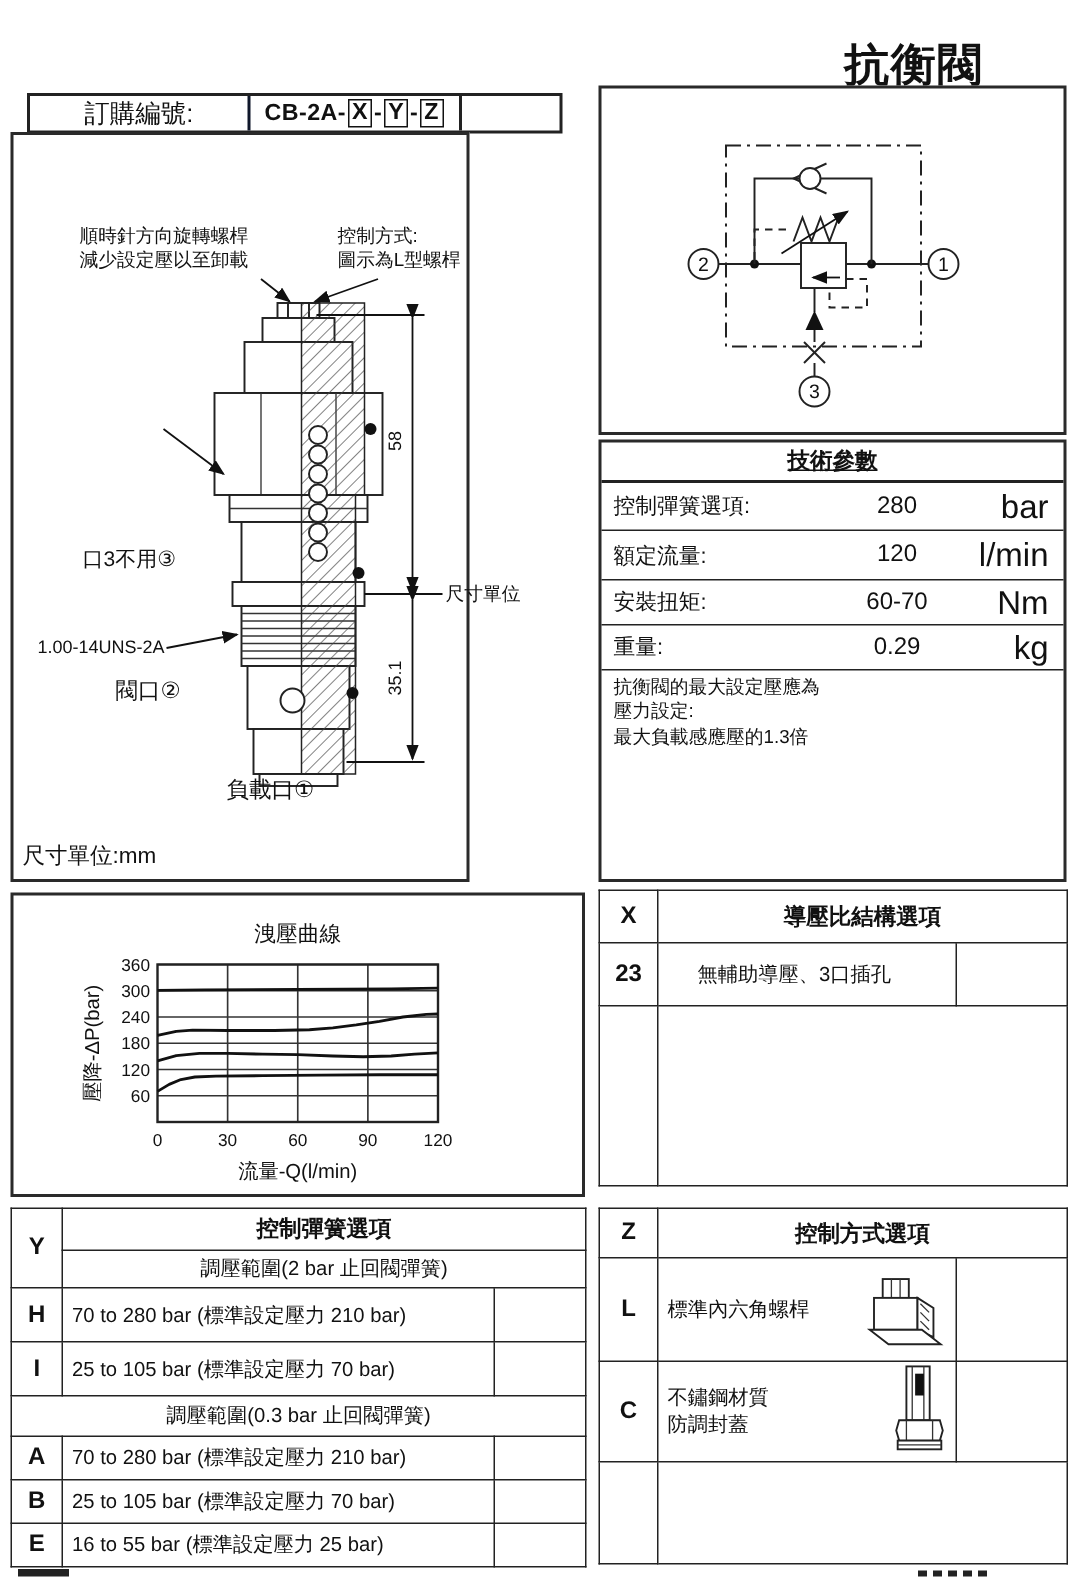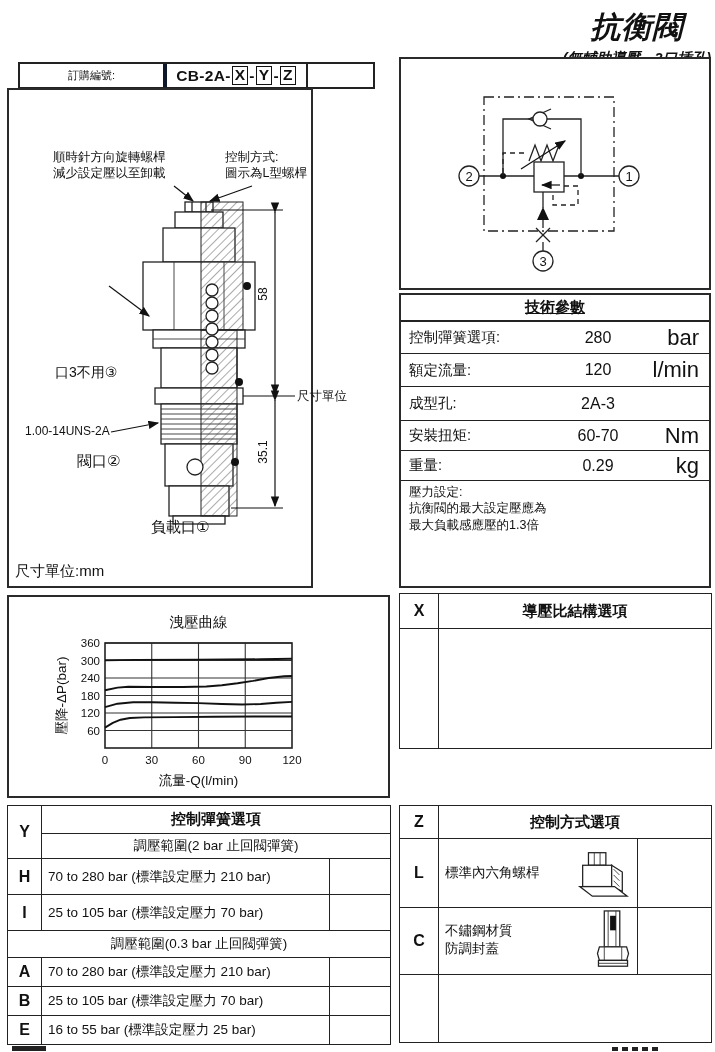--- a/index.html
+++ b/index.html
@@ -1,29 +1,29 @@
 <!DOCTYPE html>
 <html><head>
 <meta charset="utf-8">
 <style>
   * { margin:0; padding:0; box-sizing:border-box; }
   html,body { background:#fff; }
   body { font-family:"Liberation Sans","DejaVu Sans",sans-serif; color:#111; }
   .page { position:relative; width:715px; height:1052px; background:#fff; overflow:hidden; }
 
   
-  .hdr { position:absolute; top:7px; right:4px; text-align:center;font-style:italic; }
+  .hdr { position:absolute; top:23px; right:4px; text-align:left; }
   .hdr .t1 { font-size:30px; font-weight:bold; letter-spacing:1px; }
   .hdr .t2 { font-size:14.5px; font-weight:bold; margin-top:1px; }
 
   
   .order { position:absolute; left:18px; top:62px; width:357px; height:27px;
            display:flex; border:2px solid #222; background:#fff; }
   .order .cell { display:flex; align-items:center; justify-content:center; height:100%; }
-  .order .c1 { width:147px; border-right:4px solid #0f172a; font-size:11px; }
+  .order .c1 { width:147px; border-right:2px solid #0f172a; font-size:17px; }
   .order .c2 { width:141px; border-right:2px solid #222; font-size:15.5px; font-weight:bold; letter-spacing:.3px; }
   .order .c3 { flex:1; }
   .boxed { display:inline-block; border:1.6px solid #111; padding:0 2px; margin:0 1px; line-height:1.05; }
 
   
   .panel { position:absolute; border:2px solid #2a2a2a; background:#fff; }
   .drawing-panel { left:7px;  top:88px;  width:306px; height:500px; }
   .chart-panel   { left:7px;  top:595px; width:383px; height:203px; }
   .symbol-panel  { left:399px; top:57px; width:312px; height:233px; }
   .params-panel  { left:399px; top:293px; width:312px; height:295px; }
@@ -52,21 +52,21 @@
   table.opt td.ttl   { text-align:center; font-weight:bold; font-size:15px; }
   table.opt td.sub   { text-align:center; font-size:13.5px; }
   table.opt td.desc  { font-size:13.5px; }
   table.opt td.blank { }
   .x-table { left:399px; top:593px; width:312px; }
   .y-table { left:7px;   top:805px; width:383px; }
   .z-table { left:399px; top:805px; width:312px; }
   .x-r1{height:35px}.x-r2{height:42px}.x-r3{height:120px}
   .y-r-ttl{height:28px}.y-r-sub{height:25px}.y-r-big{height:36px}.y-r-sub2{height:27px}.y-r-sm{height:29px}
   .z-r1{height:33px}.z-r2{height:69px}.z-r3{height:67px}.z-r4{height:68px}
-  td.iconcell { padding-right:4px;font-family:Liberation Mono, monospace; }
+  td.iconcell { padding-right:4px; }
   .desc-flex { display:flex; align-items:center; }
   .desc-flex .txt { flex:1; }
   .desc-flex svg { flex:none; }
   .two-line { line-height:1.3; }
   .x-desc-indent { padding-left:26px !important; }
 
   
   .grid   { stroke:#333; stroke-width:1.1; }
   .frame  { fill:none; stroke:#222; stroke-width:1.6; }
   .curve  { fill:none; stroke:#111; stroke-width:1.9; stroke-linejoin:round; }
@@ -226,38 +226,33 @@
     <div class="param-row pr1">
       <span class="lb">控制彈簧選項:</span>
       <span class="vl">280</span>
       <span class="un">bar</span>
     </div>
     <div class="param-row pr2">
       <span class="lb">額定流量:</span>
       <span class="vl">120</span>
       <span class="un">l/min</span>
     </div>
-    <div class="param-row pr3">
-      <span class="lb">成型孔:</span>
-      <span class="vl">2A-3</span>
-      <span class="un"></span>
-    </div>
     <div class="param-row pr4">
       <span class="lb">安裝扭矩:</span>
       <span class="vl">60-70</span>
       <span class="un">Nm</span>
     </div>
     <div class="param-row pr5">
       <span class="lb">重量:</span>
       <span class="vl">0.29</span>
       <span class="un">kg</span>
     </div>
     <div class="p-note">
+      <div>抗衡閥的最大設定壓應為</div>
       <div>壓力設定:</div>
-      <div>抗衡閥的最大設定壓應為</div>
       <div>最大負載感應壓的1.3倍</div>
     </div>
   </div>
 
   <div class="panel chart-panel">
     <svg id="curve-chart" width="379" height="199" viewBox="0 0 379 199">
         <line x1="96" y1="133.5" x2="283" y2="133.5" class="grid"></line>
         <text x="91" y="137.5" class="tick ty">60</text>
         <line x1="96" y1="116" x2="283" y2="116" class="grid"></line>
         <text x="91" y="120" class="tick ty">120</text>
@@ -292,20 +287,25 @@
     <colgroup>
         <col style="width:39px">
         <col style="width:199px">
         <col style="width:74px">
       </colgroup>
     <tbody>
         <tr class="x-r1">
       <td class="code">X</td>
       <td class="ttl" colspan="2">導壓比結構選項</td>
     </tr>
+    <tr class="x-r2">
+      <td class="code">23</td>
+      <td class="desc x-desc-indent">無輔助導壓、3口插孔</td>
+      <td class="blank"></td>
+    </tr>
     <tr class="x-r3">
       <td class="blank"></td>
       <td class="blank" colspan="2"></td>
     </tr>
   </tbody>
     </table>
 
   <table class="opt y-table">
     <colgroup>
         <col style="width:34px">

